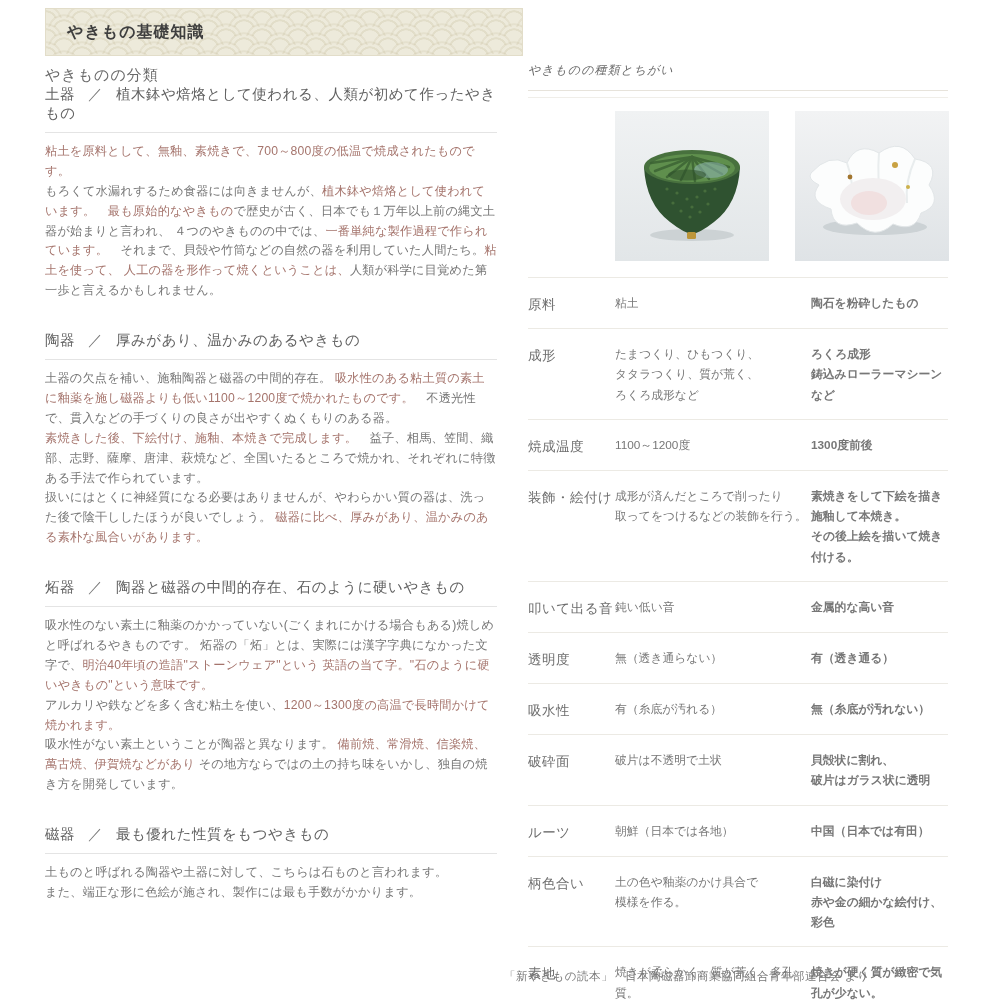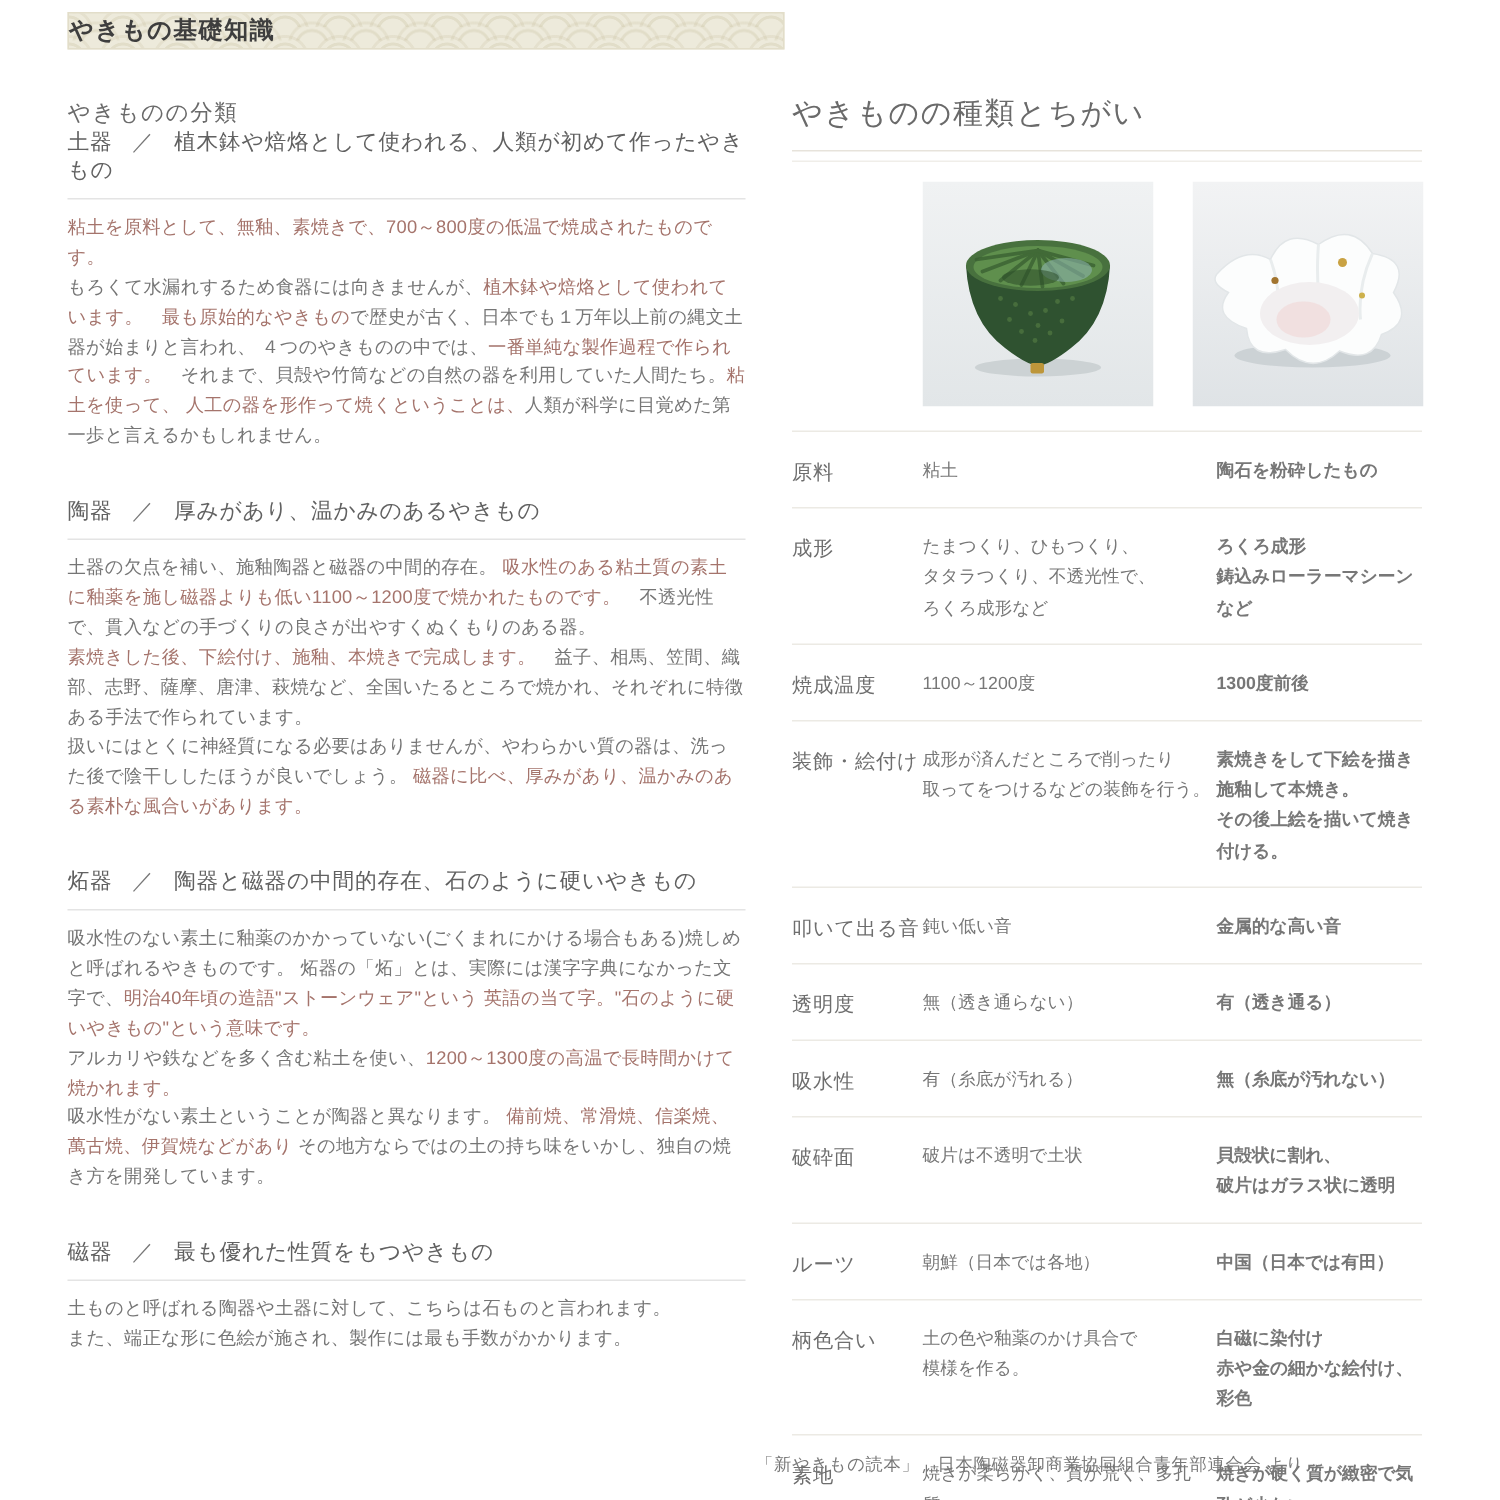--- a/index.html
+++ b/index.html
@@ -3,22 +3,22 @@
 <meta charset="utf-8">
 <style>
   html,body{margin:0;padding:0;}
   body{
     width:1000px;height:1000px;position:relative;background:#ffffff;
     font-family:"Liberation Sans","DejaVu Sans",sans-serif;
     color:#767676;
   }
   
   .banner{
-    position:absolute;left:45px;top:8px;width:478px;height:25px;
-    box-sizing:border-box;display:flex;align-items:center;
+    position:absolute;left:45px;top:8px;width:478px;height:48px;
+    box-sizing:border-box;display:flex;align-items:center;padding-left:21px;
     background-color:#edeadb;
     background-image:
       radial-gradient(circle at 50% 120%, rgba(185,175,135,.00) 0 9px, rgba(185,175,135,.22) 9.5px 11px, rgba(185,175,135,0) 11.5px 14px, rgba(185,175,135,.16) 14.5px 16px, rgba(185,175,135,0) 16.5px),
       radial-gradient(circle at 50% 120%, rgba(185,175,135,.00) 0 9px, rgba(185,175,135,.22) 9.5px 11px, rgba(185,175,135,0) 11.5px 14px, rgba(185,175,135,.16) 14.5px 16px, rgba(185,175,135,0) 16.5px);
     background-size:36px 18px,36px 18px;
     background-position:0 0,18px 9px;
     border:1px solid #e2ddc9;
   }
   .banner-title{font-size:16px;font-weight:bold;color:#3e3e3e;letter-spacing:1px;}
 
@@ -28,21 +28,21 @@
   .sections{}
   .section{margin-bottom:30px;}
   .sec-head{font-size:14.5px;color:#616161;margin-bottom:9px;letter-spacing:0.5px;}
   .sec-slash{margin:0 13px;color:#777;}
   .sec-rule{border-top:1px solid #e4e4e4;margin-bottom:9px;}
   .section p{margin:0;font-size:12.2px;line-height:1.63;color:#767676;letter-spacing:0.2px;}
   .accent{color:#a5746c;}
 
   
   .right-col{position:absolute;left:528px;top:62px;width:420px;}
-  .right-title{font-size:20px;color:#6a6a6a;letter-spacing:1px;padding-bottom:11px;border-bottom:1px solid #e7e3db;}
+  .right-title{font-size:12px;color:#6a6a6a;letter-spacing:1px;padding-bottom:11px;border-bottom:1px solid #e7e3db;font-style:italic;}
   .images-row{border-bottom:1px solid #eceae4;padding:13px 0 16px 87px;display:flex;gap:26px;margin-top:6px;border-top:1px solid #f0eee9;}
   .img-box{width:154px;height:150px;flex:none;}
   .img-box svg{display:block;}
 
   .t-row{display:flex;border-bottom:1px solid #eceae4;padding:15px 0 14px 0;}
   .t-label{width:87px;flex:none;font-size:13.5px;color:#6e6e6e;padding-top:3px;letter-spacing:0.5px;}
   .t-col1{width:196px;flex:none;font-size:11.8px;line-height:1.72;color:#777;}
   .t-col2{flex:1;font-size:11.8px;line-height:1.72;color:#777;font-weight:bold;}
 
   .footer{position:absolute;left:504px;top:969px;font-size:11.5px;color:#787878;letter-spacing:0.5px;}
@@ -155,21 +155,21 @@
   </div>
 
   <div id="right-table">
       <div class="t-row">
         <div class="t-label">原料</div>
         <div class="t-col1"><span>粘土</span></div>
         <div class="t-col2"><span>陶石を粉砕したもの</span></div>
       </div>
       <div class="t-row">
         <div class="t-label">成形</div>
-        <div class="t-col1"><span>たまつくり、ひもつくり、</span><br><span>タタラつくり、不透光性で、</span><br><span>ろくろ成形など</span></div>
+        <div class="t-col1"><span>たまつくり、ひもつくり、</span><br><span>タタラつくり、質が荒く、</span><br><span>ろくろ成形など</span></div>
         <div class="t-col2"><span>ろくろ成形</span><br><span>鋳込みローラーマシーンなど</span></div>
       </div>
       <div class="t-row">
         <div class="t-label">焼成温度</div>
         <div class="t-col1"><span>1100～1200度</span></div>
         <div class="t-col2"><span>1300度前後</span></div>
       </div>
       <div class="t-row">
         <div class="t-label">装飾・絵付け</div>
         <div class="t-col1"><span>成形が済んだところで削ったり</span><br><span>取ってをつけるなどの装飾を行う。</span></div>

